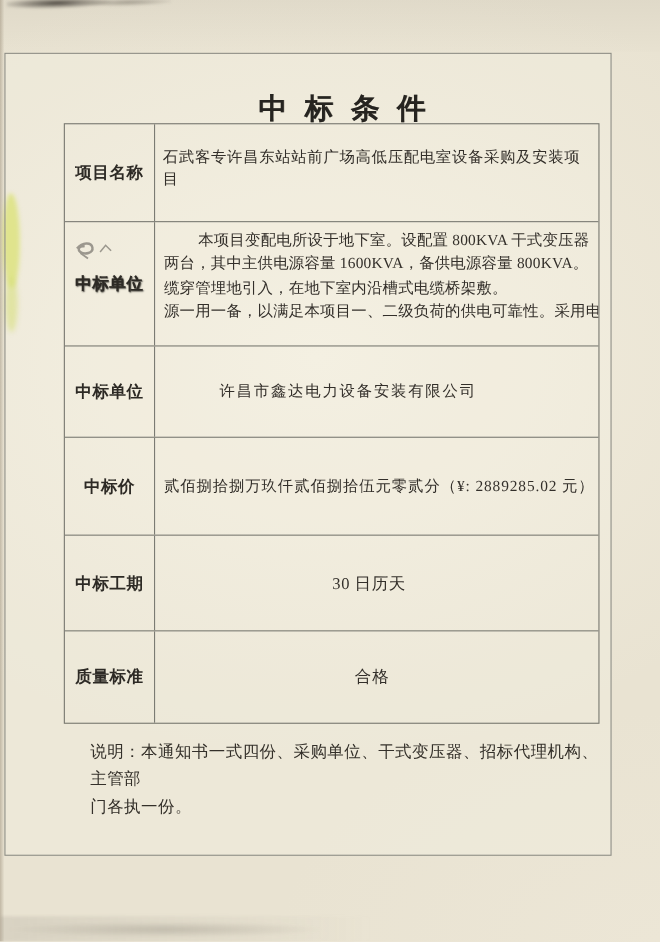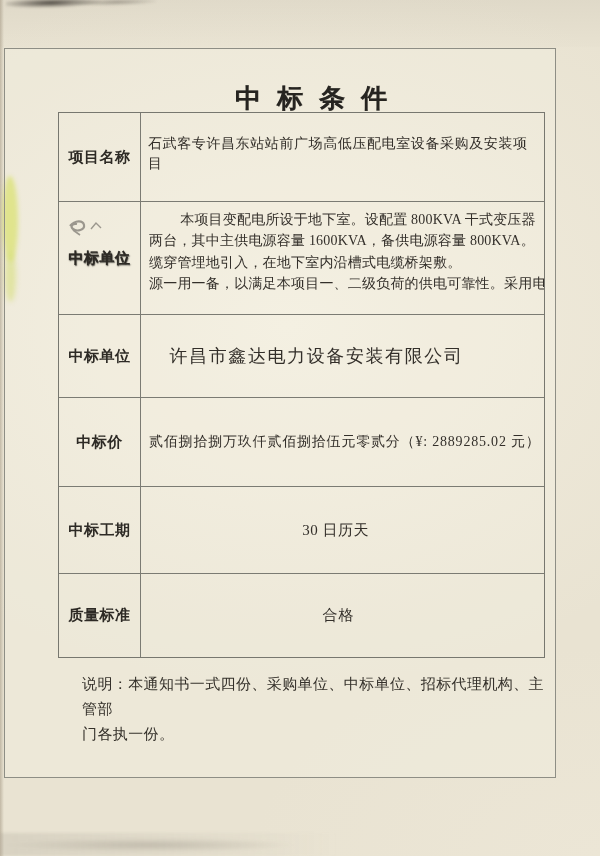--- a/index.html
+++ b/index.html
@@ -65,21 +65,21 @@
     width:81px;flex:0 0 81px;border-right:1px solid #7b7b73;position:relative;
     display:flex;align-items:center;justify-content:center;
     font-weight:bold;font-size:15px;letter-spacing:.5px;color:#2d2a25;
   }
   .cl.smear{text-shadow:.6px .6px 1.3px rgba(32,30,26,.85), -.3px 0 .6px rgba(32,30,26,.5);}
   .cv{flex:1;display:flex;align-items:center;overflow:hidden;color:#332f2a;}
   .r1 .cv{padding:0 6px 6px 7px;font-size:14px;letter-spacing:.6px;line-height:1.45;}
   .r2 .cv{display:block;padding:7px 5px 0 8px;font-size:14px;line-height:21.4px;letter-spacing:.2px;}
   .r2 .cv .line{white-space:nowrap;}
   .r2 .cv .line:first-child{text-indent:2em;text-align:center;}
-  .r3 .cv{justify-content:center;padding-right:52px;font-size:18px;letter-spacing:1.6px;}
+  .r3 .cv{justify-content:center;padding-right:52px;font-size:14px;letter-spacing:1.6px;}
   .r4 .cv{padding-left:8px;font-size:14px;letter-spacing:.8px;text-align:center;}
   .r5 .cv{justify-content:center;padding-right:14px;font-size:15px;letter-spacing:.5px;}
   .r6 .cv{justify-content:center;padding-right:8px;font-size:15px;letter-spacing:1px;}
   .inkmark{position:absolute;left:8px;top:14px;width:38px;height:28px;opacity:.75;}
   
   .note{
     position:absolute;left:82px;top:672px;width:462px;
     font-size:15px;line-height:25px;letter-spacing:.4px;color:#34302a;
   }
 </style>
@@ -141,17 +141,17 @@
     </div>
 
     <div class="row r6">
       <div class="cl">质量标准</div>
       <div class="cv">合格</div>
     </div>
 
   </div>
 
   <div class="note">
-    <div>说明：本通知书一式四份、采购单位、中标单位、招标代理机构、主管部</div>
+    <div>说明：本通知书一式四份、采购单位、干式变压器、招标代理机构、主管部</div>
     <div>门各执一份。</div>
   </div>
 
 </div>
 
 </body></html>

